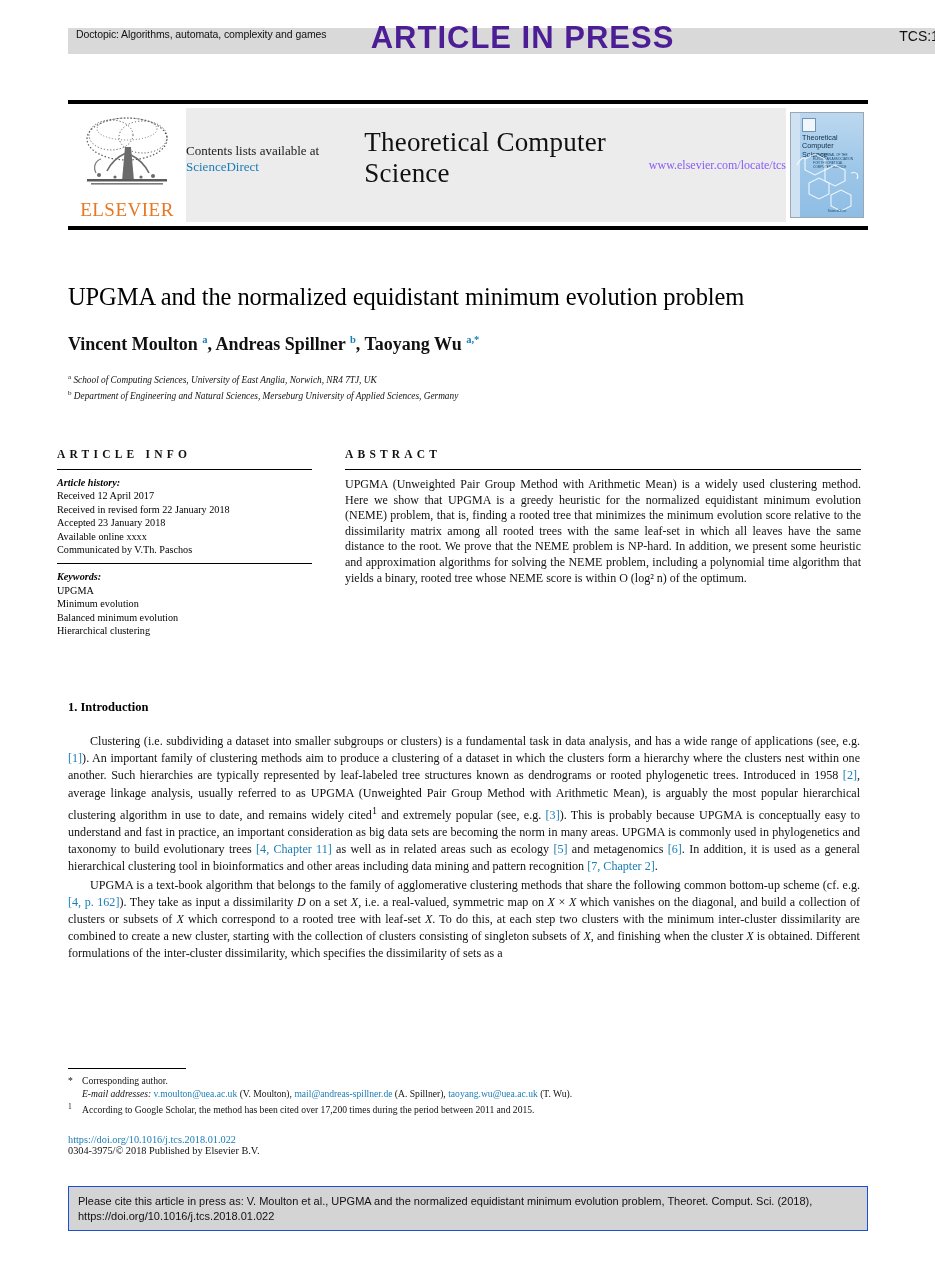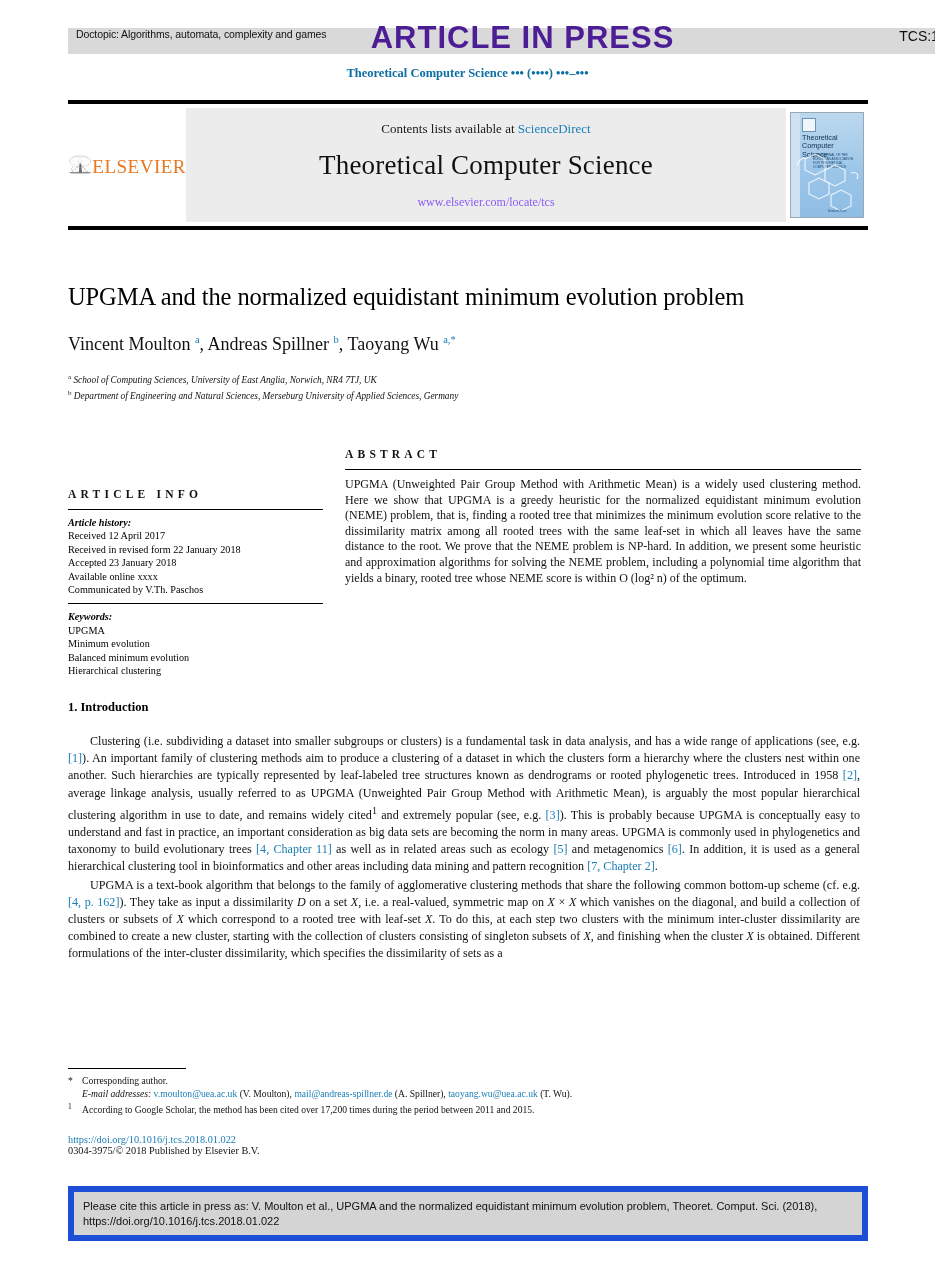--- a/index.html
+++ b/index.html
@@ -87,40 +87,40 @@
     border-top: 4px solid #000;
     border-bottom: 4px solid #000;
     box-sizing: border-box;
     display: flex;
     align-items: stretch;
   }
   .elsevier-block {
     width: 118px;
     flex: 0 0 118px;
     display: flex;
-    flex-direction: row;
+    flex-direction: column;
     align-items: center;
     justify-content: center;
     padding: 4px 0 2px 0;
     box-sizing: border-box;
   }
   .tree-svg { display:block; }
   .elsevier-word {
     font-family: "Liberation Serif", serif;
     color: #E87722;
     font-size: 19px;
     letter-spacing: 0.5px;
     line-height: 1;
     margin-top: 1px;
   }
   .center-block {
     flex: 1 1 auto;
     background: #ececec;
     display: flex;
-    flex-direction: column;
+    flex-direction: row;
     align-items: center;
     justify-content: center;
     padding: 4px 0;
     box-sizing: border-box;
     margin: 4px 0;
   }
   .contents-line {
     font-size: 13px;
     color: #1a1a1a;
     margin-bottom: 13px;
@@ -184,37 +184,37 @@
     line-height: 30px;
     color: #000000;
     margin: 0 0 22px 0;
     font-weight: normal;
     letter-spacing: -0.1px;
   }
   .authors {
     font-size: 18px;
     color: #111;
     margin-bottom: 16px;
+    font-weight: bold;
   }
   .authors sup { color:#1a7db5; font-size:10.5px; }
   .affil {
     font-size: 9.3px;
     font-style: italic;
     line-height: 12.5px;
     color: #111;
   }
   .affil sup { font-style: normal; font-size: 7px; }
 
   
   .info-col {
     position: absolute;
-    left: 68px;
+    left: 57px;
     top: 448px;
     width: 255px;
-    margin-top: 40px;
   }
   .abs-col {
     position: absolute;
     left: 345px;
     top: 448px;
     width: 516px;
   }
   .sec-head {
     font-size: 11.5px;
     font-weight: bold;
@@ -264,41 +264,40 @@
   .doi-line { margin-top: 18px; font-size:10.3px; color:#1a7db5; }
   .issn-line { font-size:10.3px; color:#111; }
 
   
   .cite-box {
     position:absolute;
     left:68px;
     top:1186px;
     width:800px;
     background:#d4d4d4;
-    border:6px solid #1d4ed8;
+    border:1px solid #1d4ed8;
     box-sizing:border-box;
     padding:7px 9px;
     font-size:11px;
     line-height:14.5px;
     font-family:"Liberation Sans", sans-serif;
     color:#111;
   }
 </style>
 </head>
 <body>
 
 <div class="page">
 
   <div class="press-band">
     <span class="doctopic">Doctopic: Algorithms, automata, complexity and games</span>
     <span class="press-label">ARTICLE IN PRESS</span>
     <span class="tcs-code">TCS:11464</span>
   </div>
 
-  <div class="running-head">Theoretical Computer Science ••• (••••) •••–•••</div>
 
   <div class="masthead">
 
     <div class="elsevier-block">
       <svg class="tree-svg" width="92" height="86" viewBox="0 0 92 86">
         <g fill="#4a4a4a">
           <ellipse cx="46" cy="26" rx="40" ry="21" fill="none" stroke="#5a5a5a" stroke-width="1.2" stroke-dasharray="1.5 2"></ellipse>
           <ellipse cx="30" cy="22" rx="22" ry="15" fill="none" stroke="#5a5a5a" stroke-width="1" stroke-dasharray="1.2 2"></ellipse>
           <ellipse cx="62" cy="24" rx="24" ry="16" fill="none" stroke="#5a5a5a" stroke-width="1" stroke-dasharray="1.2 2"></ellipse>
           <ellipse cx="46" cy="16" rx="30" ry="11" fill="none" stroke="#6a6a6a" stroke-width="0.9" stroke-dasharray="1 2"></ellipse>

